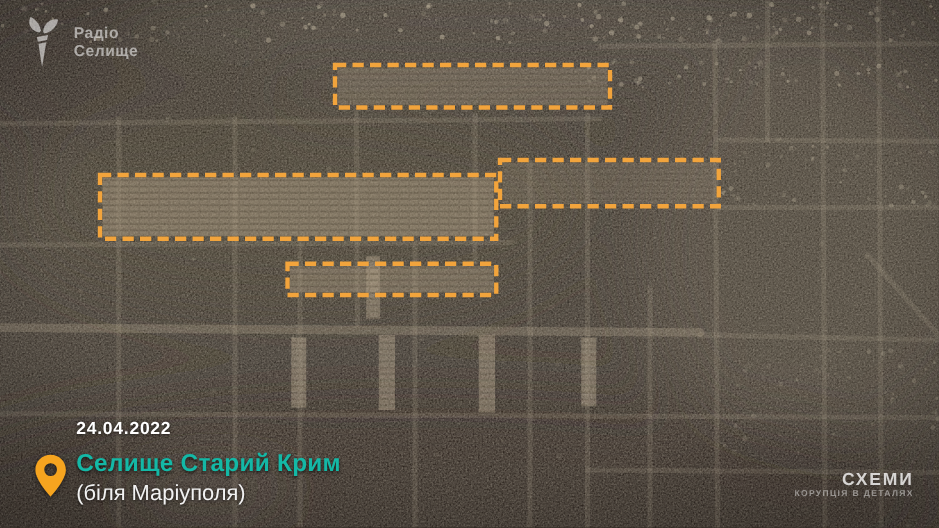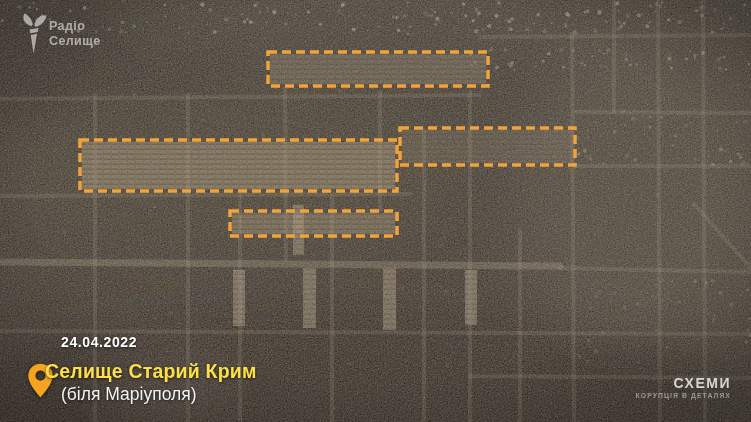--- a/index.html
+++ b/index.html
@@ -5,37 +5,37 @@
   html,body{margin:0;padding:0;background:#111;}
   .frame{
     position:relative;width:751px;height:422px;overflow:hidden;
     background:#39322b;
     font-family:"Liberation Sans","DejaVu Sans",sans-serif;
     -webkit-font-smoothing:antialiased;
   }
   .frame svg.bg{position:absolute;left:0;top:0;}
 
   
-  .rs-logo{position:absolute;left:19px;top:13px;display:flex;align-items:center;gap:0;
+  .rs-logo{position:absolute;left:19px;top:13px;display:flex;align-items:center;gap:10px;
     color:rgba(255,255,255,0.55);}
   .rs-text{font-weight:bold;font-size:12.5px;line-height:1.22;letter-spacing:0.4px;}
   .rs-text span{display:block;}
   .torch{width:30px;height:42px;opacity:0.55;}
 
   
   .cap-date{
     position:absolute;left:61px;top:334px;
     color:#fff;font-weight:bold;font-size:14px;letter-spacing:0.6px;
     text-shadow:0 1px 3px rgba(0,0,0,0.65);
   }
   .pin{position:absolute;left:27px;top:363px;width:27px;height:35px;
     filter:drop-shadow(0 1px 2px rgba(0,0,0,0.5));}
   .loc-title{
-    position:absolute;left:45px;top:360px;
-    color:#fde047;font-weight:bold;font-size:19.5px;letter-spacing:0.2px;
+    position:absolute;left:61px;top:360px;
+    color:#14b8a6;font-weight:bold;font-size:19.5px;letter-spacing:0.2px;
     text-shadow:0 1px 3px rgba(0,0,0,0.65);
   }
   .loc-sub{
     position:absolute;left:61px;top:384px;
     color:#f2f2f2;font-size:17.5px;
     text-shadow:0 1px 3px rgba(0,0,0,0.65);
     text-align:center;
   }
 
   

